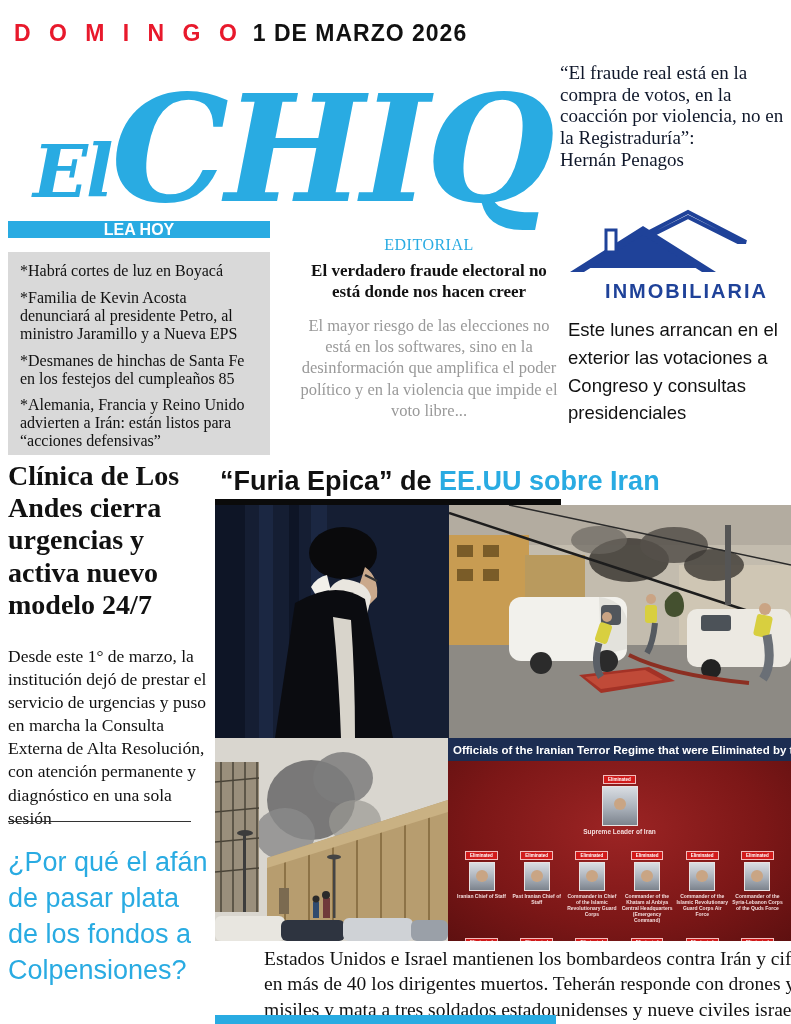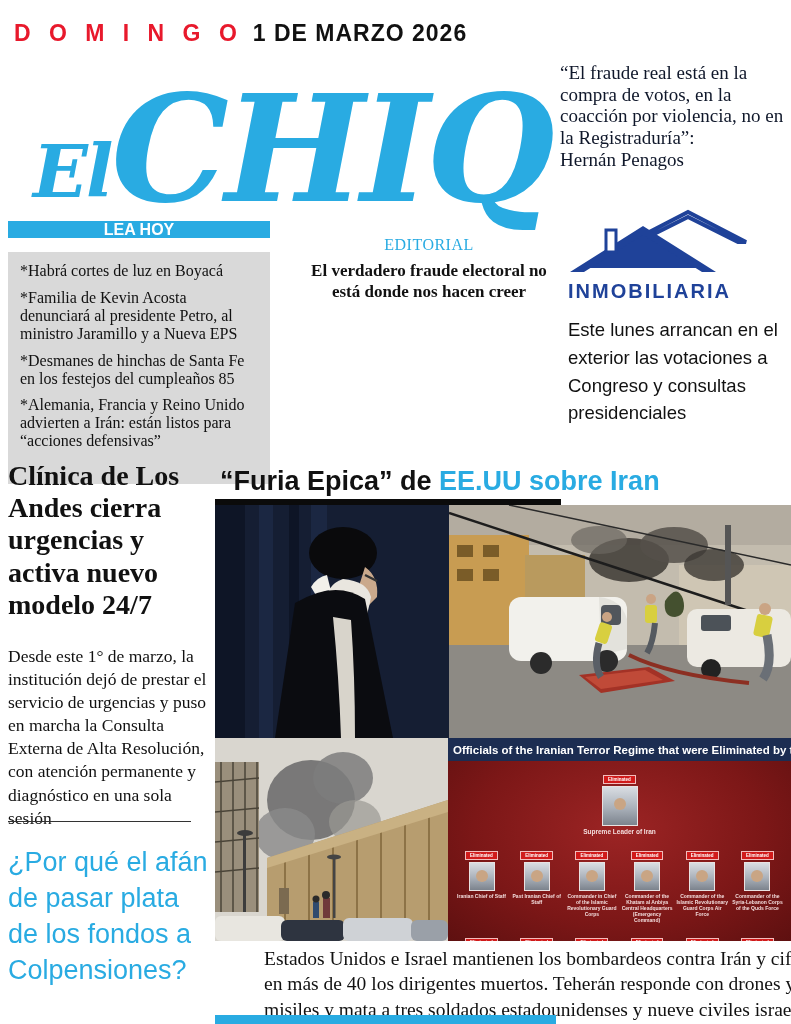--- a/index.html
+++ b/index.html
@@ -20,32 +20,32 @@
   .masthead .el { font-size:72px; line-height:.8; transform:translateY(-6px); letter-spacing:-2px; }
   .masthead .big { font-size:148px; line-height:.78; letter-spacing:-4px; }
 
   
   .quote { left:560px; top:62px; width:228px; font-size:19px; line-height:1.14; color:#0f172a; }
 
   
   .leahoy-bar { left:8px; top:221px; width:262px; height:17px; background:#29abe2;
                 color:#fff; font-family:"Liberation Sans", sans-serif; font-weight:bold;
                 font-size:16px; display:flex; align-items:center; justify-content:center; }
-  .leahoy-box { left:8px; top:252px; width:262px; height:232px; background:#d9d9d9;
+  .leahoy-box { left:8px; top:252px; width:262px; height:203px; background:#d9d9d9;
                 padding:10px 12px 0 12px; font-size:16px; line-height:1.12; color:#111; }
   .leahoy-box p { margin-bottom:9px; }
 
   
   .editorial { left:295px; top:236px; width:268px;text-align:center; }
   .editorial .label { color:#29abe2; font-size:16px; letter-spacing:.5px; margin-bottom:6px; }
   .editorial .head { color:#111; font-weight:bold; font-size:17px; line-height:1.25; margin-bottom:12px; }
   .editorial .body { color:#999; font-size:16.5px; line-height:1.3; }
 
   
-  .logo { left:568px; top:206px; width:200px; text-align:left; }
+  .logo { left:568px; top:206px; width:200px; text-align:right; }
   .logo .name { color:#1f4299; font-family:"Liberation Sans", sans-serif; font-weight:bold;
                 font-size:20px; letter-spacing:2px; margin-top:2px; }
   .logo .bar { background:#1a22d6; color:#cfd6ff; font-family:"Liberation Sans", sans-serif;
                font-weight:bold; font-size:15px; letter-spacing:5px; padding:2px 0; margin-top:2px; }
 
   .elections { left:568px; top:316px; width:222px; font-family:"Liberation Sans", sans-serif;
                font-size:18.5px; line-height:1.5; color:#111; }
 
   
   .clinica-head { left:8px; top:460px; width:208px; font-weight:bold; font-size:28px;
@@ -114,20 +114,21 @@
 <div class="abs leahoy-box">
   <p>*Habrá cortes de luz en Boyacá</p>
   <p>*Familia de Kevin Acosta denunciará al presidente Petro, al ministro Jaramillo y a Nueva EPS</p>
   <p>*Desmanes de hinchas de Santa Fe en los festejos del cumpleaños 85</p>
   <p>*Alemania, Francia y Reino Unido advierten a Irán: están listos para “acciones defensivas”</p>
 </div>
 
 <div class="abs editorial">
   <div class="label">EDITORIAL</div>
   <div class="head">El verdadero fraude electoral no está donde nos hacen creer</div>
+  <div class="body">El mayor riesgo de las elecciones no está en los softwares, sino en la desinformación que amplifica el poder político y en la violencia que impide el voto libre...</div>
 </div>
 
 <div class="abs logo">
   <span>
     <svg width="200" height="72" viewBox="0 0 200 72">
       <polygon points="62,36 120,6 178,36 170,36 120,11 70,36" fill="none" stroke="#1f4299" stroke-width="4"></polygon>
       <polygon points="10,62 75,22 140,62" fill="#1f4299"></polygon>
       <polygon points="2,66 75,20 148,66 134,66 75,29 16,66" fill="#1f4299"></polygon>
       <rect x="38" y="24" width="10" height="22" fill="#fff" stroke="#1f4299" stroke-width="3"></rect>
     </svg>

